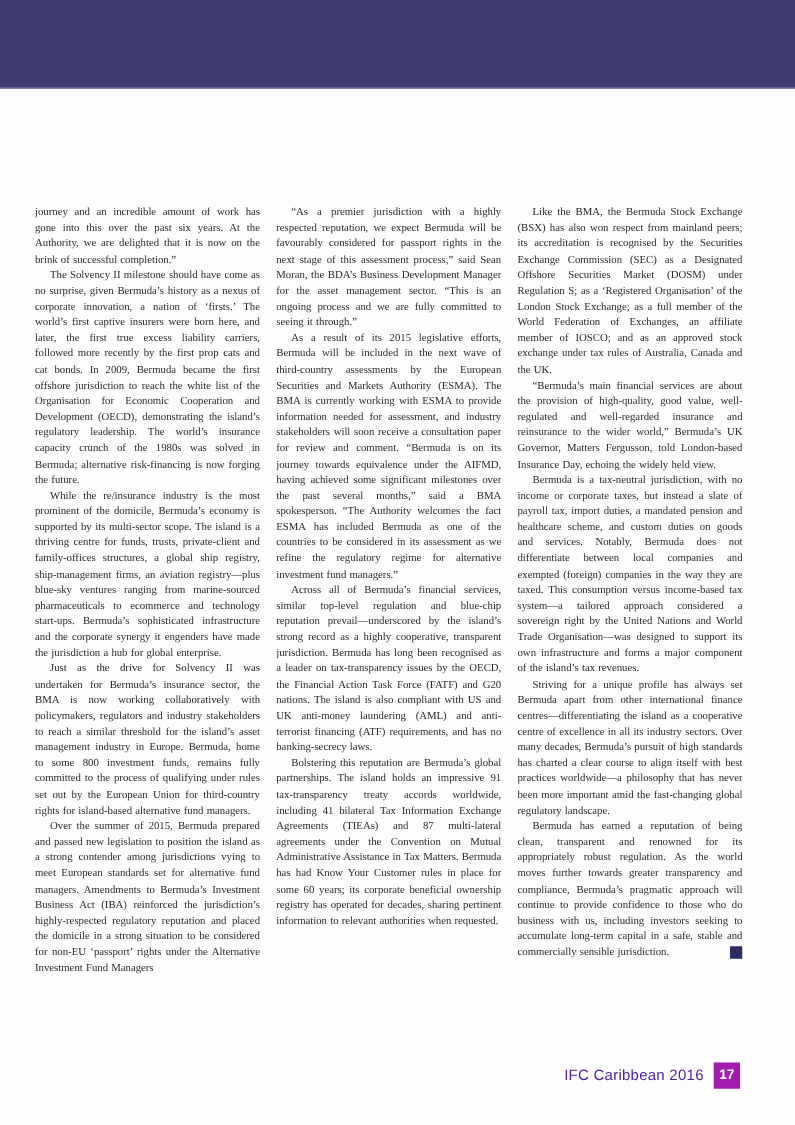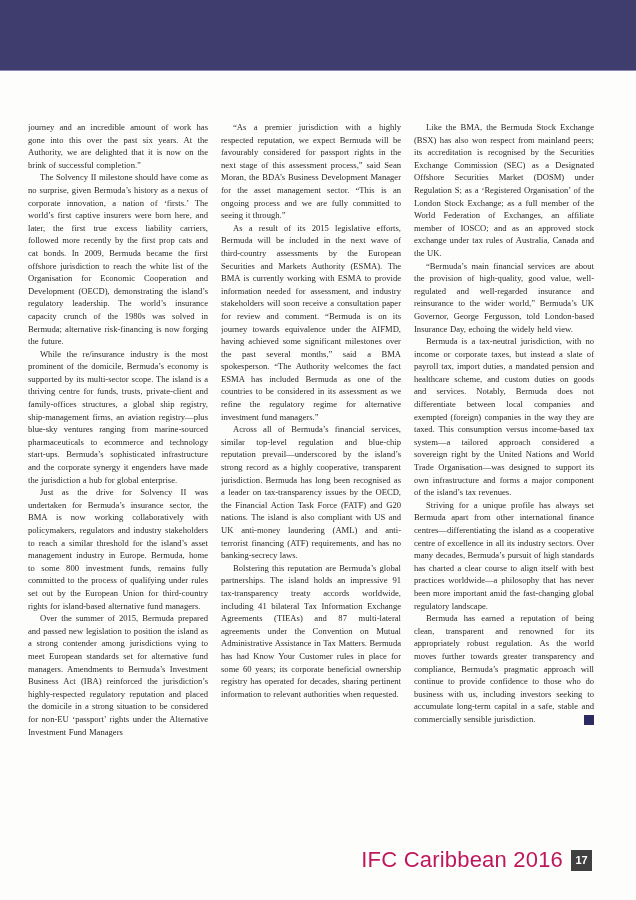--- a/index.html
+++ b/index.html
@@ -30,20 +30,21 @@
   }
   .col {
     width: 180px;
     height: 714px;
     overflow: hidden;
     font-size: 8.6px;
     line-height: 12.6px;
     color: #2a2927;
     text-align: justify;
     word-spacing: 0.4px;
+    margin-top: 42px;
   }
   .col p {
     margin: 0;
     text-indent: 12px;
   }
   .col p.noindent { text-indent: 0; }
   .endmark {
     float: right;
     width: 10px; height: 10px;
     background: #2d2b63;
@@ -53,22 +54,22 @@
   .footer {
     position: absolute;
     top: 849px; right: 44px;
     height: 22px;
     display: flex;
     align-items: center;
     gap: 8px;
     font-family: "Liberation Sans", sans-serif;
   }
   .footer-title {
-    font-size: 22px;
-    color: #be185d;
+    font-size: 12px;
+    color: #4c1d95;
     letter-spacing: 0.2px;
   }
   .pagenum {
     width: 21px; height: 21px;
     background: #1ea9e2;
     color: #ffffff;
     font-size: 11px;
     font-weight: bold;
     display: flex;
     align-items: center;
@@ -94,29 +95,29 @@
 
     <div class="col">
       <p>“As a premier jurisdiction with a highly respected reputation, we expect Bermuda will be favourably considered for passport rights in the next stage of this assessment process,” said Sean Moran, the BDA’s Business Development Manager for the asset management sector. “This is an ongoing process and we are fully committed to seeing it through.”</p>
       <p>As a result of its 2015 legislative efforts, Bermuda will be included in the next wave of third-country assessments by the European Securities and Markets Authority (ESMA). The BMA is currently working with ESMA to provide information needed for assessment, and industry stakeholders will soon receive a consultation paper for review and comment. “Bermuda is on its journey towards equivalence under the AIFMD, having achieved some significant milestones over the past several months,” said a BMA spokesperson. “The Authority welcomes the fact ESMA has included Bermuda as one of the countries to be considered in its assessment as we refine the regulatory regime for alternative investment fund managers.”</p>
       <p>Across all of Bermuda’s financial services, similar top-level regulation and blue-chip reputation prevail—underscored by the island’s strong record as a highly cooperative, transparent jurisdiction. Bermuda has long been recognised as a leader on tax-transparency issues by the OECD, the Financial Action Task Force (FATF) and G20 nations. The island is also compliant with US and UK anti-money laundering (AML) and anti-terrorist financing (ATF) requirements, and has no banking-secrecy laws.</p>
       <p>Bolstering this reputation are Bermuda’s global partnerships. The island holds an impressive 91 tax-transparency treaty accords worldwide, including 41 bilateral Tax Information Exchange Agreements (TIEAs) and 87 multi-lateral agreements under the Convention on Mutual Administrative Assistance in Tax Matters. Bermuda has had Know Your Customer rules in place for some 60 years; its corporate beneficial ownership registry has operated for decades, sharing pertinent information to relevant authorities when requested.</p>
     </div>
 
     <div class="col">
       <p>Like the BMA, the Bermuda Stock Exchange (BSX) has also won respect from mainland peers; its accreditation is recognised by the Securities Exchange Commission (SEC) as a Designated Offshore Securities Market (DOSM) under Regulation S; as a ‘Registered Organisation’ of the London Stock Exchange; as a full member of the World Federation of Exchanges, an affiliate member of IOSCO; and as an approved stock exchange under tax rules of Australia, Canada and the UK.</p>
-      <p>“Bermuda’s main financial services are about the provision of high-quality, good value, well-regulated and well-regarded insurance and reinsurance to the wider world,” Bermuda’s UK Governor, George Fergusson, told London-based Insurance Day, echoing the widely held view.</p>
+      <p>“Bermuda’s main financial services are about the provision of high-quality, good value, well-regulated and well-regarded insurance and reinsurance to the wider world,” Bermuda’s UK Governor, Matters Fergusson, told London-based Insurance Day, echoing the widely held view.</p>
       <p>Bermuda is a tax-neutral jurisdiction, with no income or corporate taxes, but instead a slate of payroll tax, import duties, a mandated pension and healthcare scheme, and custom duties on goods and services. Notably, Bermuda does not differentiate between local companies and exempted (foreign) companies in the way they are taxed. This consumption versus income-based tax system—a tailored approach considered a sovereign right by the United Nations and World Trade Organisation—was designed to support its own infrastructure and forms a major component of the island’s tax revenues.</p>
       <p>Striving for a unique profile has always set Bermuda apart from other international finance centres—differentiating the island as a cooperative centre of excellence in all its industry sectors. Over many decades, Bermuda’s pursuit of high standards has charted a clear course to align itself with best practices worldwide—a philosophy that has never been more important amid the fast-changing global regulatory landscape.</p>
       <p>
         <span>Bermuda has earned a reputation of being clean, transparent and renowned for its appropriately robust regulation. As the world moves further towards greater transparency and compliance, Bermuda’s pragmatic approach will continue to provide confidence to those who do business with us, including investors seeking to accumulate long-term capital in a safe, stable and commercially sensible jurisdiction.</span>
         <span class="endmark" style="background: rgb(45, 43, 99);"></span>
       </p>
     </div>
 
   </div>
 
   <div class="footer">
     <span class="footer-title">IFC Caribbean 2016</span>
-    <span class="pagenum" style="background: #404040;">17</span>
+    <span class="pagenum" style="background: #a21caf;">17</span>
   </div>
 
 </div>
 
 </body></html>

